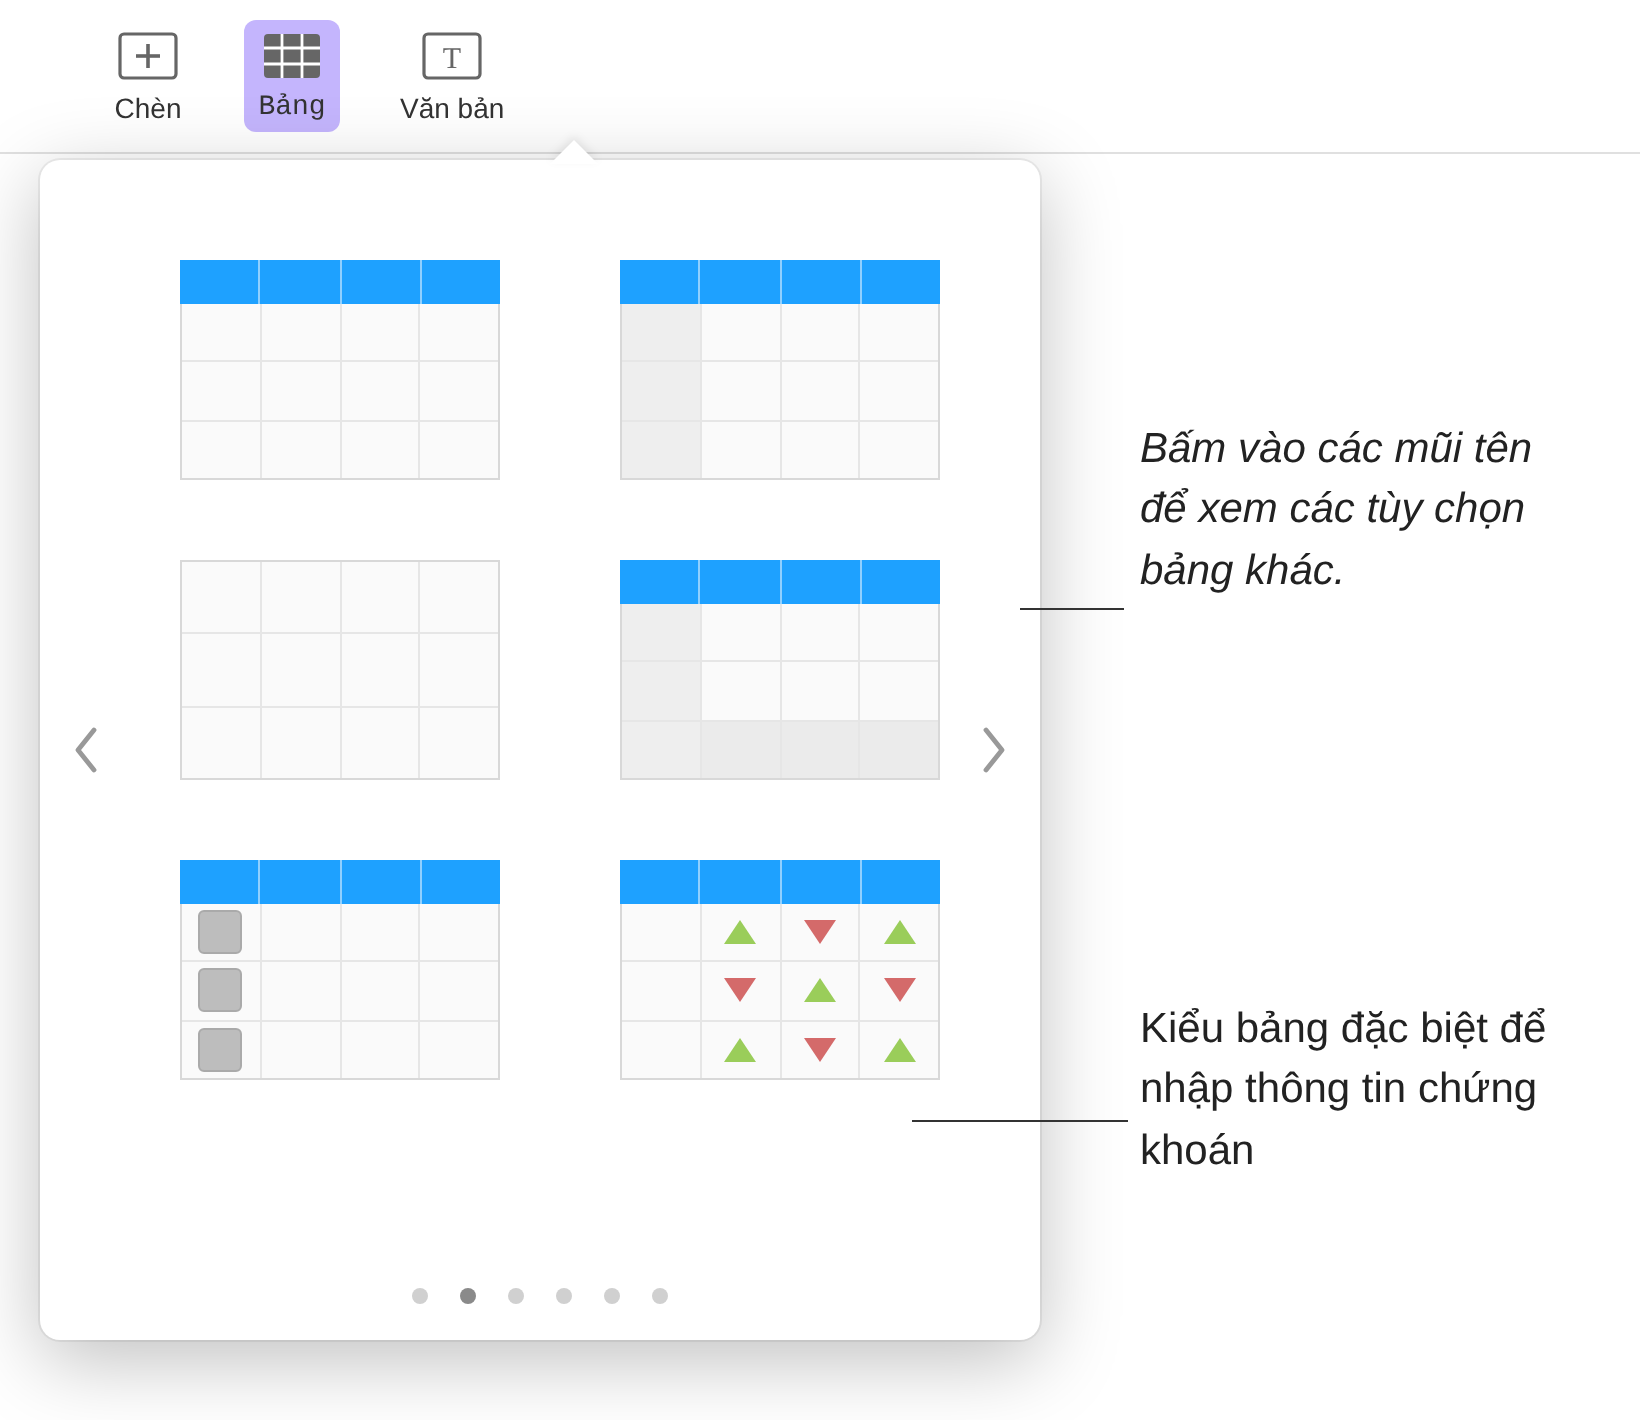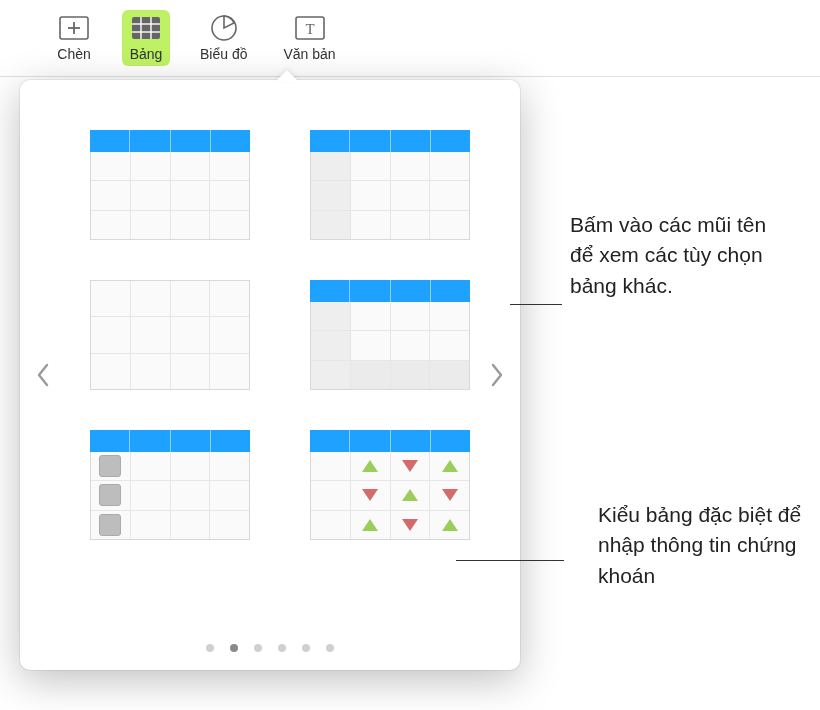--- a/index.html
+++ b/index.html
@@ -23,21 +23,22 @@
   display: flex;
   flex-direction: column;
   align-items: center;
   gap: 4px;
   cursor: pointer;
   color: #555;
   padding: 4px 6px;
   border-radius: 6px;
 }
 .tool-btn.active {
-  background: #bef264;
+  background: #c4b5fd;
+  font-family: Liberation Mono, monospace;
 }
 .tool-btn .ico {
   width: 36px;
   height: 28px;
   display: flex;
   align-items: center;
   justify-content: center;
 }
 .tool-btn .lbl {
   font-size: 14px;
@@ -161,22 +162,22 @@
   cursor:pointer;
 }
 .dots .dot.active { background:#8a8a8a; }
 
 .callout {
   position:absolute;
   font-size: 21px;
   line-height: 1.45;
   color:#222;
 }
-.callout.c1 { top: 210px; left: 570px; width: 220px; }
-.callout.c2 { top: 500px; left: 598px; width: 220px; }
+.callout.c1 { top: 210px; left: 570px; width: 220px; font-style: italic; }
+.callout.c2 { top: 500px; left: 570px; width: 220px; }
 
 .leader {
   position:absolute;
   background:#333;
   height:1px;
 }
 .leader.l1 { top: 304px; left: 510px; width: 52px; }
 .leader.l2 { top: 560px; left: 456px; width: 108px; }
 </style>
 </head>
@@ -200,29 +201,20 @@
           <line x1="1" y1="8" x2="29" y2="8" stroke="#fff" stroke-width="1.4"></line>
           <line x1="1" y1="16" x2="29" y2="16" stroke="#fff" stroke-width="1.4"></line>
           <line x1="10" y1="1" x2="10" y2="23" stroke="#fff" stroke-width="1.4"></line>
           <line x1="20" y1="1" x2="20" y2="23" stroke="#fff" stroke-width="1.4"></line>
         </svg>
     </div>
     <span class="lbl">Bảng</span>
   </div>
   <div class="tool-btn">
     <div class="ico">
-      <svg width="28" height="28" viewBox="0 0 28 28">
-          <circle cx="14" cy="14" r="12" fill="none" stroke="#666" stroke-width="1.6"></circle>
-          <path d="M14 14 L14 2 A12 12 0 0 1 24 9 Z" fill="none" stroke="#666" stroke-width="1.6"></path>
-        </svg>
-    </div>
-    <span class="lbl">Biểu đồ</span>
-  </div>
-  <div class="tool-btn">
-    <div class="ico">
       <svg width="30" height="24" viewBox="0 0 30 24">
           <rect x="1" y="1" width="28" height="22" rx="2" fill="none" stroke="#666" stroke-width="1.6"></rect>
           <text x="15" y="18" text-anchor="middle" font-size="15" font-family="serif" fill="#666">T</text>
         </svg>
     </div>
     <span class="lbl">Văn bản</span>
   </div>
 </div>
 
 <div class="popover">

